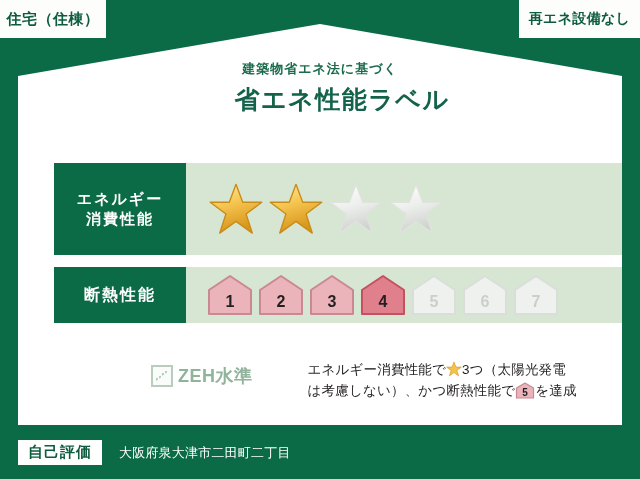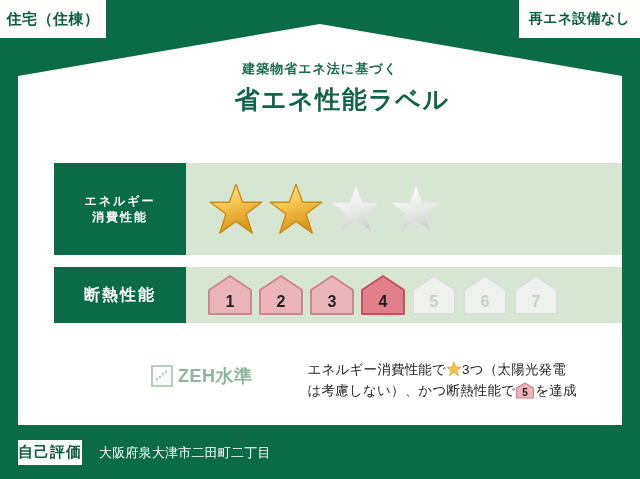--- a/index.html
+++ b/index.html
@@ -43,21 +43,21 @@
   
   .row{position:absolute;display:flex;align-items:stretch;}
   .row-energy{left:36px;top:139px;width:568px;height:92px;}
   .row-insul {left:36px;top:243px;width:568px;height:56px;}
 
   .row-label{
     background:#0c6b47;color:#ffffff;font-weight:bold;
     display:flex;flex-direction:column;align-items:center;justify-content:center;
     flex:0 0 132px;line-height:1.35;letter-spacing:2px;
   }
-  .row-energy .row-label{font-size:12px;}
+  .row-energy .row-label{font-size:15px;}
   .row-insul  .row-label{font-size:16px;}
   .row-body{
     flex:1;background:#d7e6d3;display:flex;align-items:center;
   }
   .row-energy .row-body{padding-left:22px;}
   .row-insul  .row-body{padding-left:20px;}
 
   
   .stars{display:flex;align-items:center;gap:4px;}
   .star{width:56px;height:54px;display:block;}
@@ -93,21 +93,21 @@
     position:absolute;left:0;right:0;bottom:1px;text-align:center;
     font-size:10px;font-weight:bold;color:#231f20;line-height:1;
   }
 
   
   .foot-eval{
     position:absolute;left:18px;bottom:14px;display:flex;align-items:center;
   }
   .foot-chip{
     background:#ffffff;color:#0d5c3f;font-size:15px;font-weight:bold;
-    padding:3px 0;letter-spacing:1px;
+    padding:3px 10px;letter-spacing:1px;
   }
   .foot-addr{color:#ffffff;font-size:13px;margin-left:17px;letter-spacing:.2px;}
   .foot-right{
     position:absolute;right:16px;bottom:12px;text-align:right;color:#ffffff;
   }
   .foot-date{font-size:14px;letter-spacing:.3px;}
   .foot-id{font-size:10px;margin-top:3px;letter-spacing:.2px;opacity:.92;}
 </style>
 </head>
 <body>

